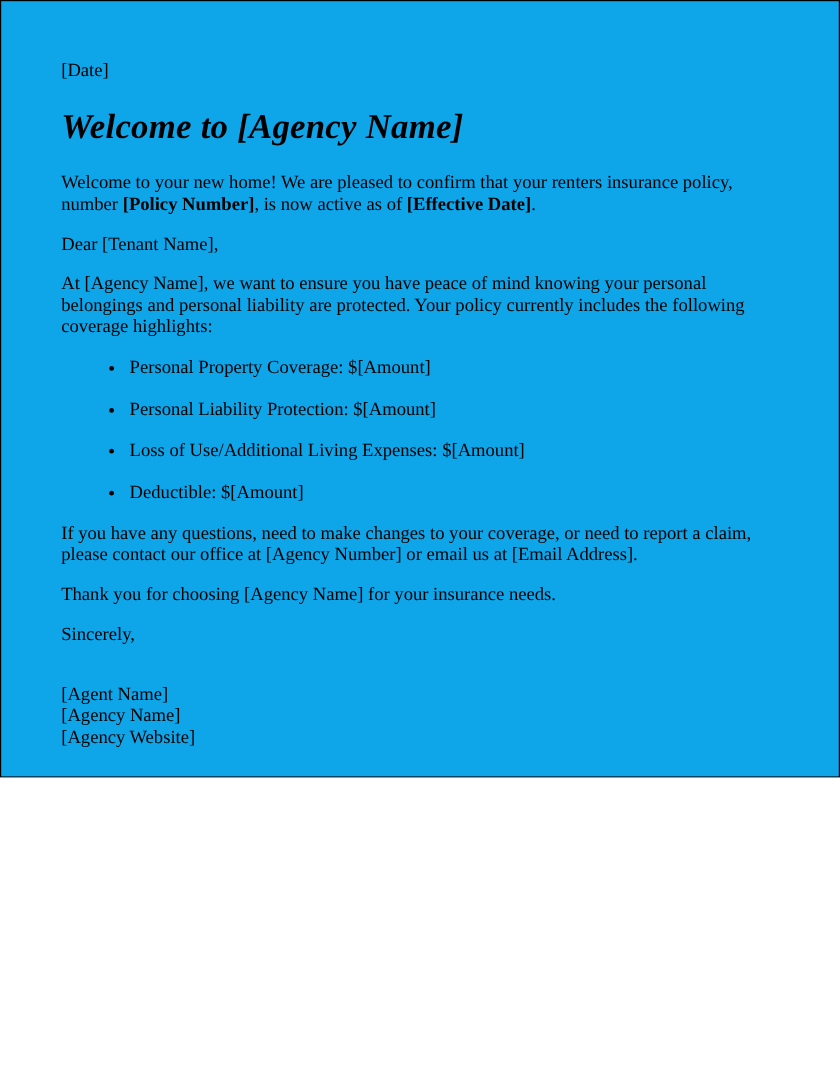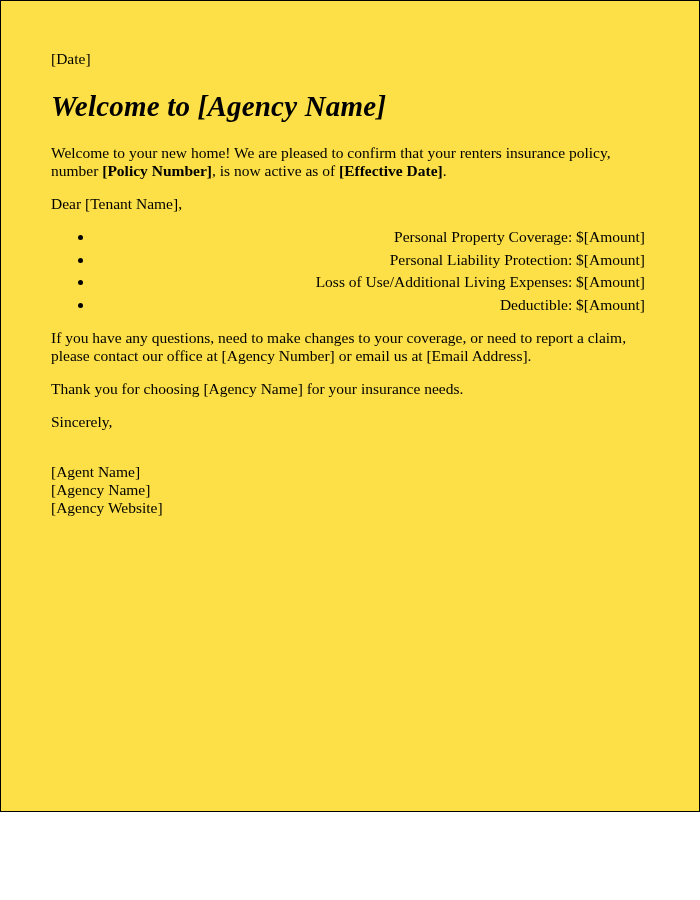--- a/index.html
+++ b/index.html
@@ -3,23 +3,23 @@
 <meta charset="utf-8">
 <style>
   html, body {
     margin: 0;
     padding: 0;
     background: #ffffff;
   }
   .page {
     position: relative;
     width: 700px;
-    height: 812px;
+    height: 648px;
     box-sizing: border-box;
-    background: #fde047;
+    background: #0ea5e9;
     border: 1px solid #000000;
     font-family: "Liberation Serif", "DejaVu Serif", serif;
     color: #000000;
     font-size: 15.5px;
     line-height: 18px;
     overflow: hidden;
   }
   .content {
     padding: 49px 50px 0 50px;
   }
@@ -46,44 +46,44 @@
   }
   .bold {
     font-weight: bold;
   }
   ul.coverage-list {
     margin: 0 0 15px 0;
     padding: 0 0 0 39px;
     list-style-type: disc;
   }
   ul.coverage-list li {
-    margin: 4px;
+    margin: 16px;
     padding: 0 0 0 2px;
     line-height: 18.5px;
-    text-align: right;
   }
   .sig-block {
     margin: 32px 0 0 0;
   }
 </style>
 </head>
 <body>
 
 <div class="page">
   <div class="content">
 
     <p class="line block">[Date]</p>
 
 
     <h1 class="letter-heading">Welcome to [Agency Name]</h1>
 
     <p class="para"><span>Welcome to your new home! We are pleased to confirm that your renters insurance policy, number </span><span class="bold">[Policy Number]</span><span>, is now active as of </span><span class="bold">[Effective Date]</span><span>.</span></p>
 
     <p class="para">Dear [Tenant Name],</p>
 
+    <p class="para">At [Agency Name], we want to ensure you have peace of mind knowing your personal belongings and personal liability are protected. Your policy currently includes the following coverage highlights:</p>
 
     <ul class="coverage-list">
       <li>Personal Property Coverage: $[Amount]</li>
       <li>Personal Liability Protection: $[Amount]</li>
       <li>Loss of Use/Additional Living Expenses: $[Amount]</li>
       <li>Deductible: $[Amount]</li>
     </ul>
 
 
     <p class="para">If you have any questions, need to make changes to your coverage, or need to report a claim, please contact our office at [Agency Number] or email us at [Email Address].</p>

